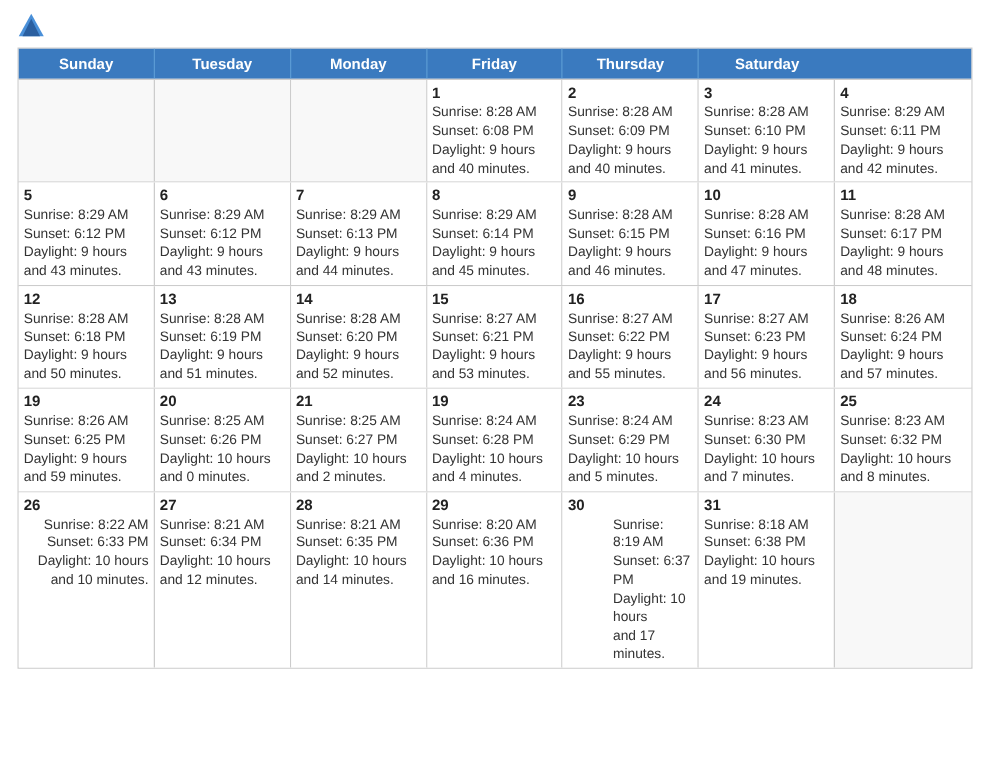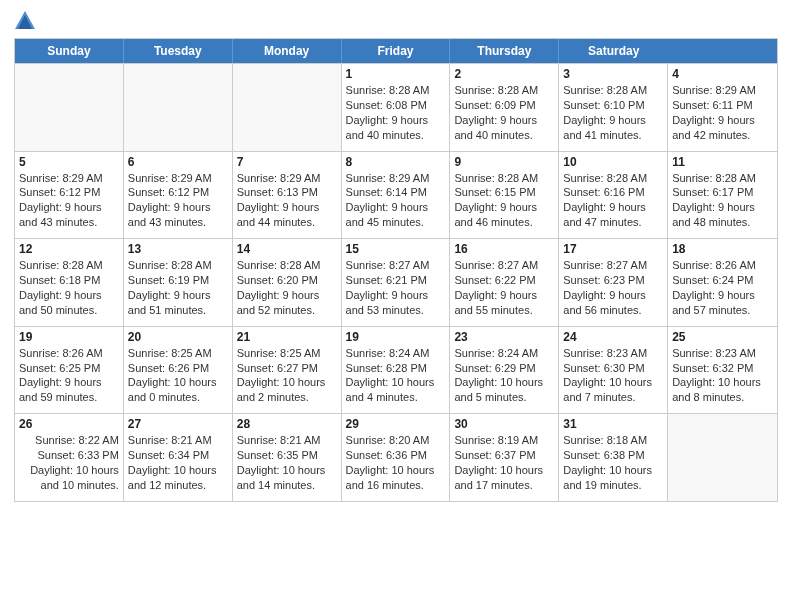--- a/index.html
+++ b/index.html
@@ -355,21 +355,21 @@
           </div>
           <div class="cal-cell">
             <div class="day-num">29</div>
             <div class="cell-info" style="white-space: pre-line;">Sunrise: 8:20 AM
 Sunset: 6:36 PM
 Daylight: 10 hours
 and 16 minutes.</div>
           </div>
           <div class="cal-cell">
             <div class="day-num">30</div>
-            <div class="cell-info" style="white-space: pre-line;">Sunrise: 8:19 AM
+            <div class="cell-info" style="white-space: pre-line; margin-left: 36px;">Sunrise: 8:19 AM
 Sunset: 6:37 PM
 Daylight: 10 hours
 and 17 minutes.</div>
           </div>
           <div class="cal-cell">
             <div class="day-num">31</div>
             <div class="cell-info" style="white-space: pre-line;">Sunrise: 8:18 AM
 Sunset: 6:38 PM
 Daylight: 10 hours
 and 19 minutes.</div>

